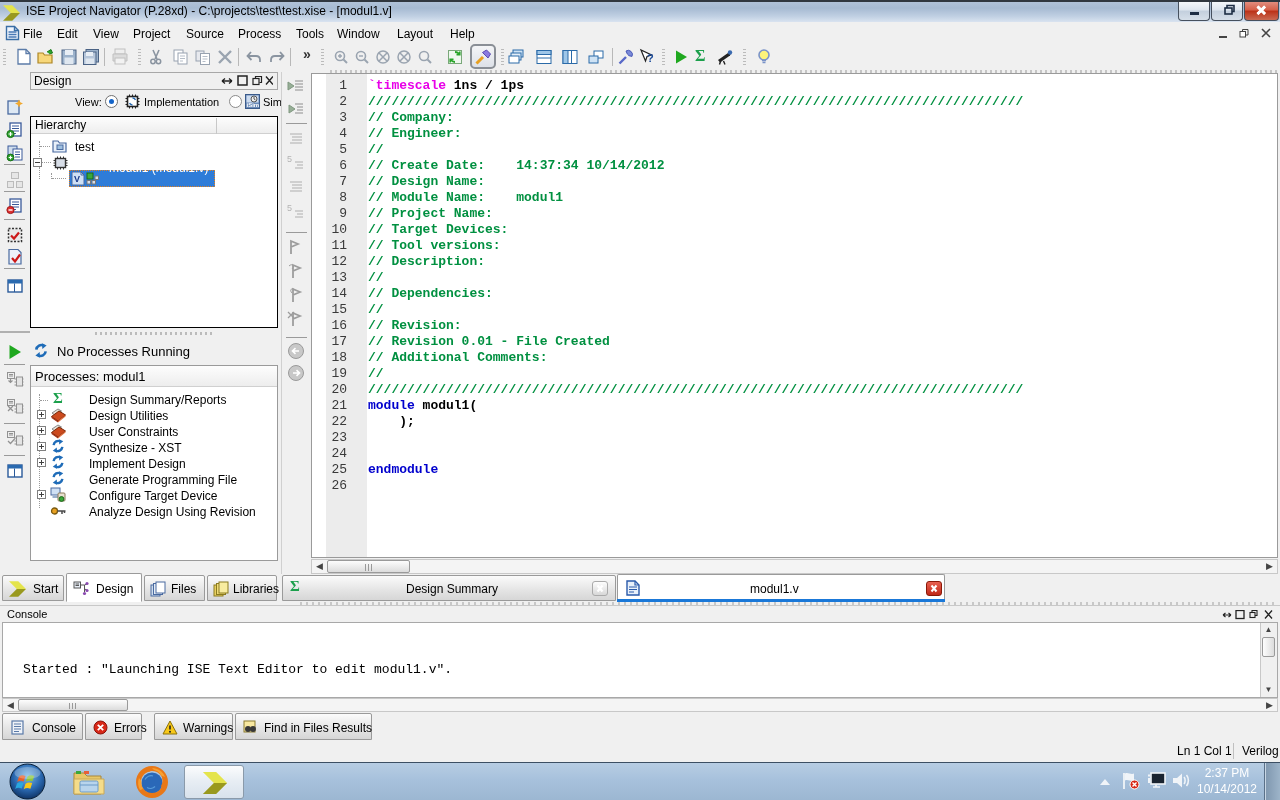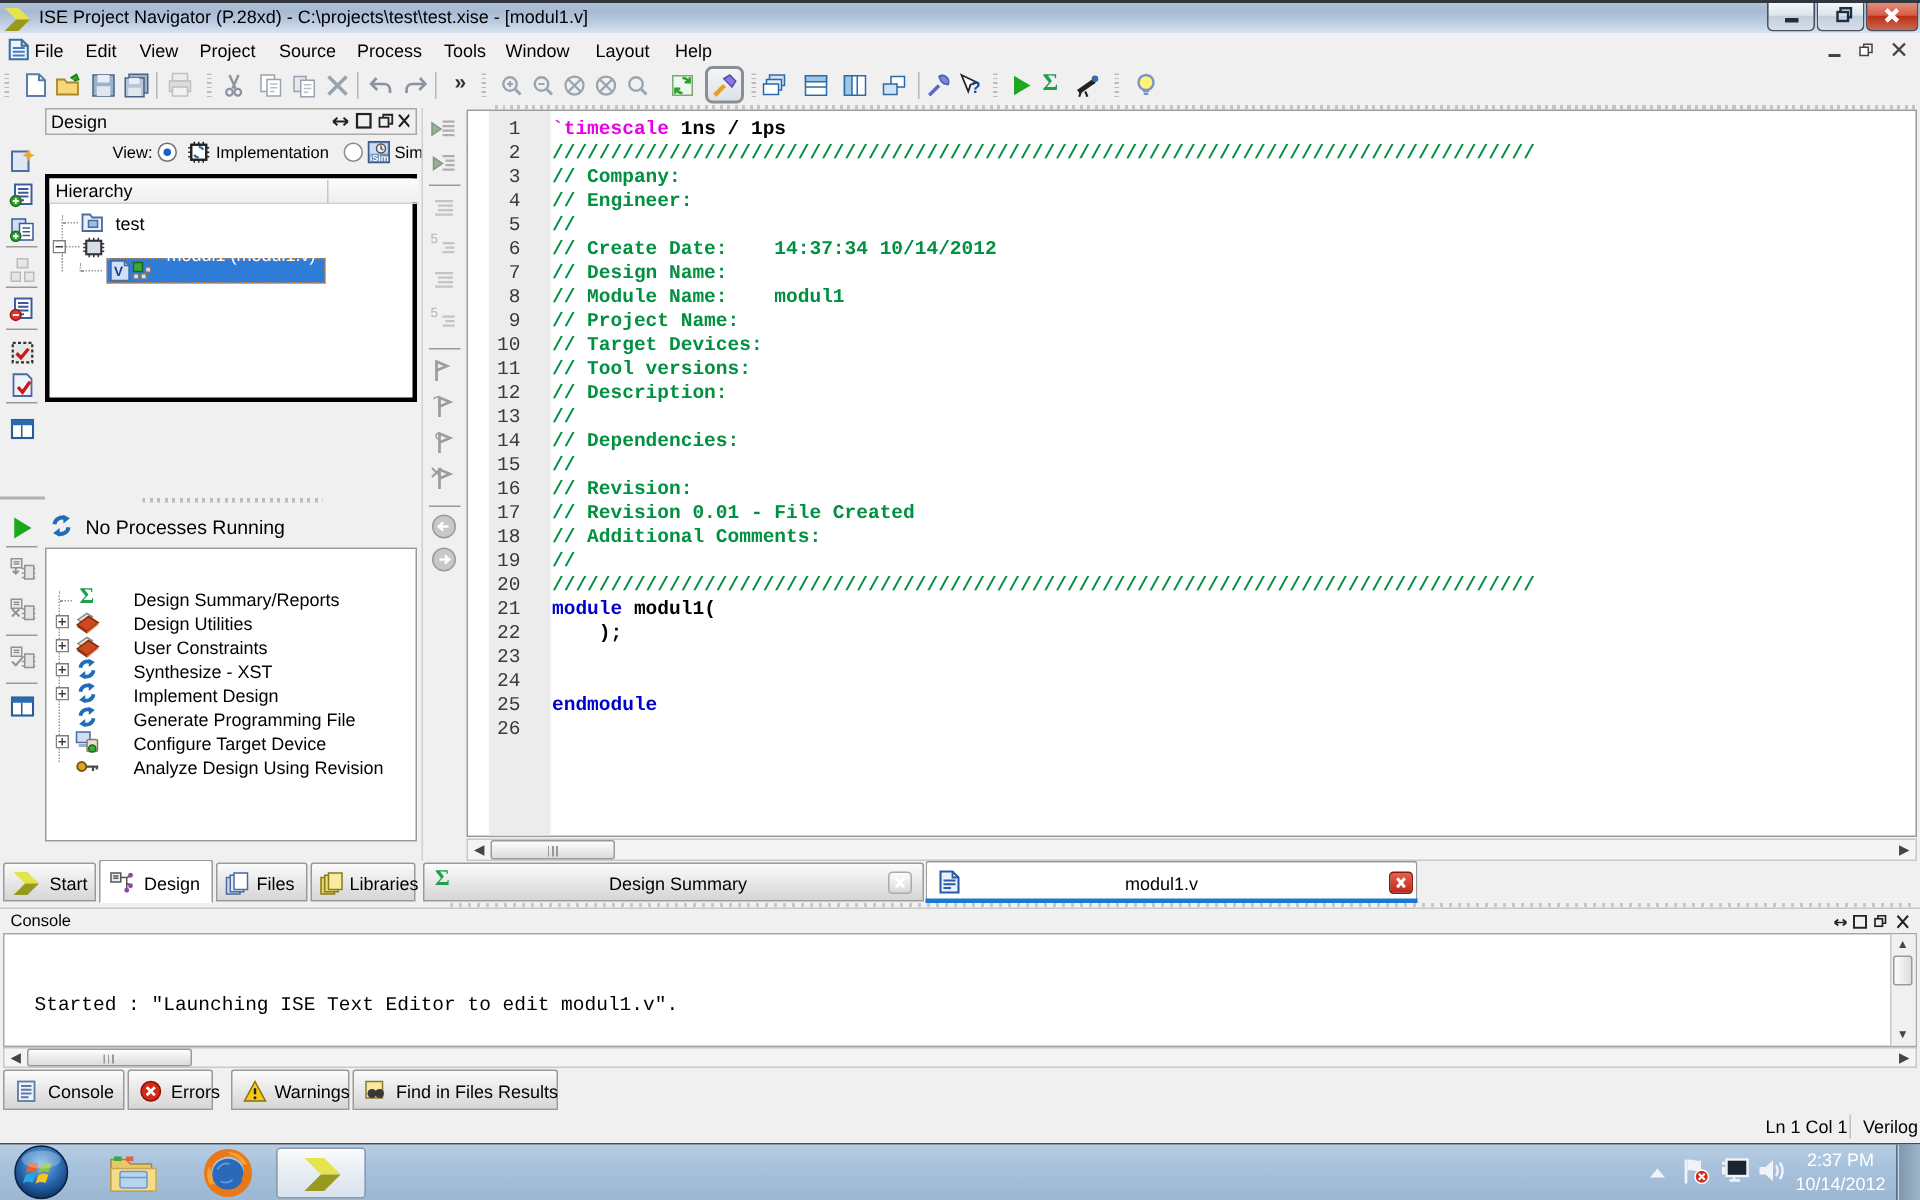--- a/index.html
+++ b/index.html
@@ -24,21 +24,21 @@
   .grip { position:absolute; top:5px; width:3px; height:17px;
     background:repeating-linear-gradient(180deg,#bbb 0 1px,transparent 1px 3px); }
   .tsep { position:absolute; top:4px; width:1px; height:18px; background:#b8b8b8; }
   .ticon { position:absolute; top:4px; width:18px; height:18px; }
   #leftstrip { left:0; top:72px; width:30px; height:530px; background:#f0f0f0; }
   .sicon { position:absolute; left:6px; width:18px; height:18px; }
   .ssep { position:absolute; left:4px; width:21px; height:1px; background:#9a9a9a; }
   #designtitle { left:30px; top:72px; width:248px; height:18px; background:#f0f0f0;
      border:1px solid #a8a8a8; font-size:12px; padding:1px 0 0 3px; color:#000; }
   #viewrow { left:30px; top:92px; width:248px; height:22px; font-size:11px;margin-left:43px; }
-  #hierbox { left:30px; top:116px; width:248px; height:152px; background:#fff; border:3px solid #000000; }
+  #hierbox { left:30px; top:116px; width:248px; height:212px; background:#fff; border:1px solid #000000; }
   #hierhead { left:0; top:0; width:246px; height:17px;
      background:linear-gradient(#fdfdfd,#eee); border-bottom:1px solid #d0d0d0;
      font-size:12px; padding:1px 0 0 4px; color:#000; }
   #noproc { left:30px; top:336px; width:248px; height:28px; background:#f0f0f0; font-size:13px; }
   #procbox { left:30px; top:365px; width:248px; height:196px; background:#fff; border:1px solid #9a9a9a; }
   #prochead { width:246px; height:21px; background:linear-gradient(#fdfdfd,#ededed);
      border-bottom:1px solid #d0d0d0; font-size:13px; padding:3px 0 0 4px; color:#000; }
   .trow { position:absolute; font-size:12px; color:#000; white-space:nowrap; }
   
   .tab { position:absolute; top:575px; height:26px; font-size:12px; color:#000;
@@ -403,20 +403,21 @@
   <div class="abs" id="noproc">
     <svg class="abs" style="left:3px;top:7px" width="16" height="15" viewBox="0 0 16 16">
       <path d="M3 7A5.5 5.5 0 0 1 11 2.8" fill="none" stroke="#1f6cb8" stroke-width="2.8"></path>
       <path d="M9.2 0.2L14 2.6 9.4 6.4z" fill="#1f6cb8"></path>
       <path d="M13 9a5.5 5.5 0 0 1-8 4.2" fill="none" stroke="#1f6cb8" stroke-width="2.8"></path>
       <path d="M6.8 15.8L2 13.4l4.6-3.8z" fill="#1f6cb8"></path>
     </svg>
     <span class="abs" style="left:27px;top:8px">No Processes Running</span>
   </div>
   <div class="abs" id="procbox">
+    <div id="prochead">Processes: modul1</div>
     <div class="abs" style="left:8px;top:28px;width:1px;height:114px;border-left:1px dotted #9a9a9a"></div>
     <div class="abs" style="left:9px;top:34px;width:8px;height:1px;border-top:1px dotted #9a9a9a"></div>
     <div class="abs" style="left:22px;top:24px;font-size:15px;font-weight:bold;color:#1ca04c;font-family:'Liberation Serif',serif">Σ</div>
     <div class="trow" style="left:58px;top:27px">Design Summary/Reports</div>
     <svg class="abs" style="left:6px;top:44px" width="9" height="9" viewBox="0 0 9 9">
       <rect x="0.5" y="0.5" width="8" height="8" fill="#fff" stroke="#808080"></rect>
       <path d="M2 4.5h5M4.5 2v5" stroke="#404040"></path>
     </svg>
     <svg class="abs" style="left:19px;top:42px" width="17" height="15" viewBox="0 0 17 15">
       <path d="M2 5l6-4 3.5 2-6 4.5z" fill="#e8e2d8" stroke="#8a8a8a"></path>

